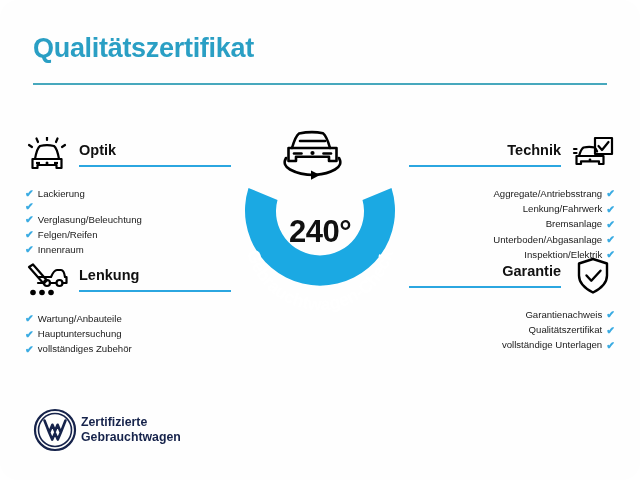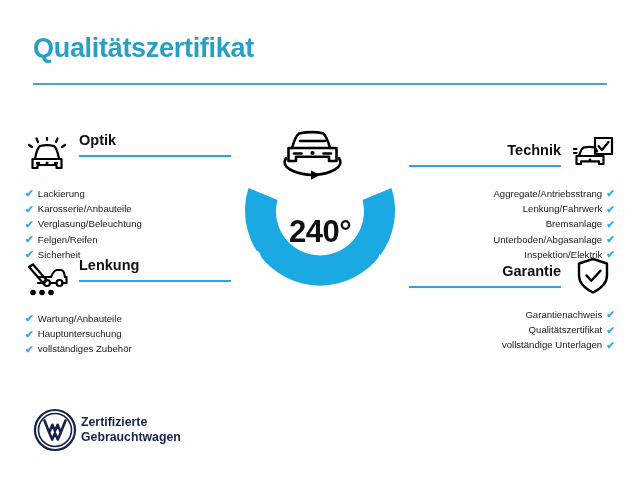--- a/index.html
+++ b/index.html
@@ -103,21 +103,21 @@
     justify-content: center;
     flex: 0 0 auto;
   }
 
   
   #sec-optik   { left: 25px;  top: 133px; width: 230px; }
   #sec-wartung { left: 25px;  top: 258px; width: 230px; }
   #sec-technik { left: 385px; top: 133px; width: 230px; }
   #sec-garantie{ left: 385px; top: 254px; width: 230px; }
 
-  #sec-optik .sec-head, #sec-wartung .sec-head { align-items: flex-start; }
+  #sec-optik .sec-head, #sec-wartung .sec-head { align-items: center; }
   #sec-technik .sec-head, #sec-garantie .sec-head { align-items: center; }
 
   .txtblock { flex: 1 1 auto; min-width: 0; }
   .sec-left .txtblock { margin-left: 2px; }
   .sec-right .txtblock { margin-right: 2px; text-align: right; }
 
   .sec-left .sec-rule  { width: 152px; }
   .sec-right .sec-rule { width: 152px; margin-left: auto; }
 
   
@@ -194,33 +194,32 @@
         <div class="sec-rule"></div>
       </div>
     </div>
     <ul class="sec-list">
       <li>
         <span class="chk">✔</span>
         <span>Lackierung</span>
       </li>
       <li>
         <span class="chk">✔</span>
-        <span>Karosserie/Anbauteile</span>
       </li>
       <li>
         <span class="chk">✔</span>
         <span>Verglasung/Beleuchtung</span>
       </li>
       <li>
         <span class="chk">✔</span>
         <span>Felgen/Reifen</span>
       </li>
       <li>
         <span class="chk">✔</span>
-        <span>Sicherheit</span>
+        <span>Innenraum</span>
       </li>
     </ul>
   </div>
 
   <div class="section sec-left" id="sec-wartung">
     <div class="sec-head">
       <span class="icon-box">
         <svg width="42" height="34" viewBox="0 0 42 34">
           <g fill="none" stroke="#000" stroke-width="2.2" stroke-linejoin="round" stroke-linecap="round">
             <path d="M3 4 l4 -2.5 l14 16 l-3.5 3 z"></path>

